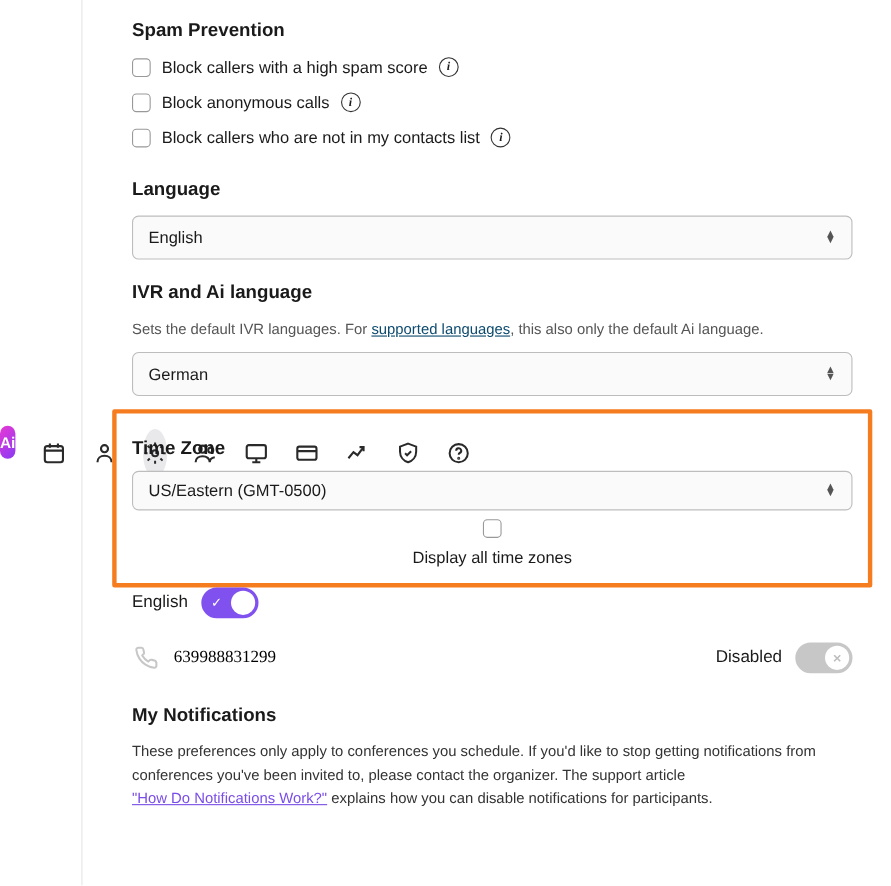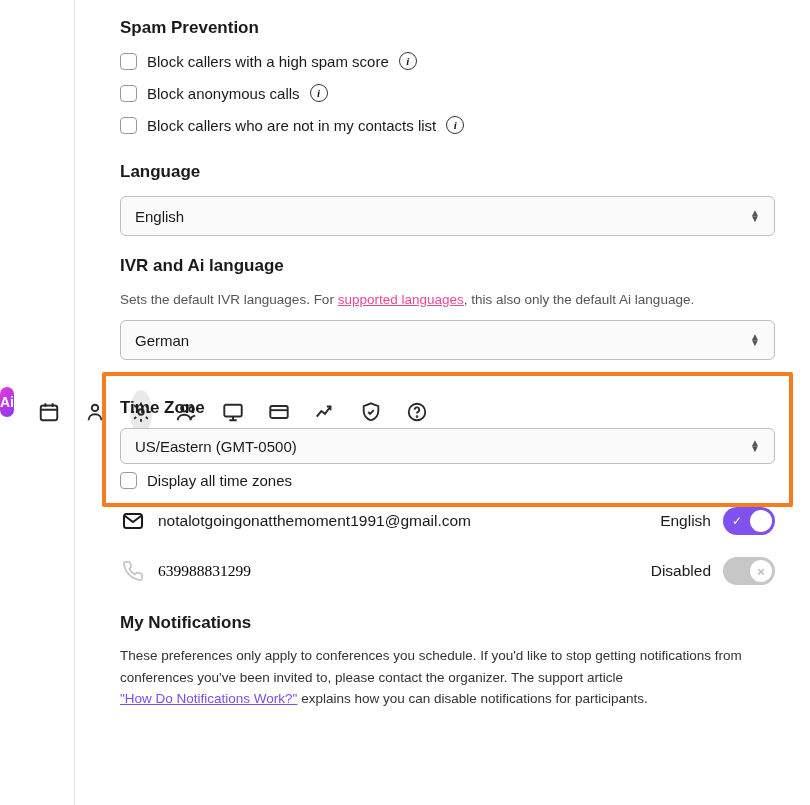--- a/index.html
+++ b/index.html
@@ -126,39 +126,40 @@
       color: #555;
       line-height: 6px;
     }
     .subtext {
       font-size: 13.5px;
       color: #555;
       margin-bottom: 10px;
       line-height: 1.5;
     }
     .subtext a {
-      color: #ec4899;
+      color: #0c4a6e;
       text-decoration: underline;
     }
     .highlight-box {
       border: 4px solid #f57c1f;
       border-radius: 2px;
       padding: 6px 14px 10px 14px;
       margin: 0 -18px 0 -18px;
     }
     .highlight-box .section-header {
       margin-top: 16px;
       margin-bottom: 10px;
     }
     .highlight-box .select-field {
       margin-bottom: 8px;
       height: 36px;
     }
     .highlight-box .checkbox-row {
       margin-bottom: 4px;
+      flex-direction: column;
     }
     .contact-row {
       display: flex;
       align-items: center;
       justify-content: space-between;
       margin-bottom: 22px;
     }
     .contact-left {
       display: flex;
       align-items: center;
@@ -349,29 +350,20 @@
       <span class="select-arrows">▲<br>▼</span>
     </div>
     <div class="checkbox-row">
       <div class="checkbox"></div>
       <span>Display all time zones</span>
     </div>
   </div>
 
 
   <div class="contact-row">
-    <div class="contact-left">
-      <div class="contact-icon">
-        <svg width="24" height="24" viewBox="0 0 24 24" fill="none" stroke="currentColor" stroke-width="2">
-            <rect x="3" y="5" width="18" height="14" rx="2.5"></rect>
-            <path d="M4 7l8 6 8-6"></path>
-          </svg>
-      </div>
-      <span class="contact-value">notalotgoingonatthemoment1991@gmail.com</span>
-    </div>
     <div class="contact-right">
       <span class="status-label">English</span>
       <div class="toggle on">
         <span class="toggle-check">✓</span>
         <div class="toggle-knob"></div>
       </div>
     </div>
   </div>
 
   <div class="contact-row">

